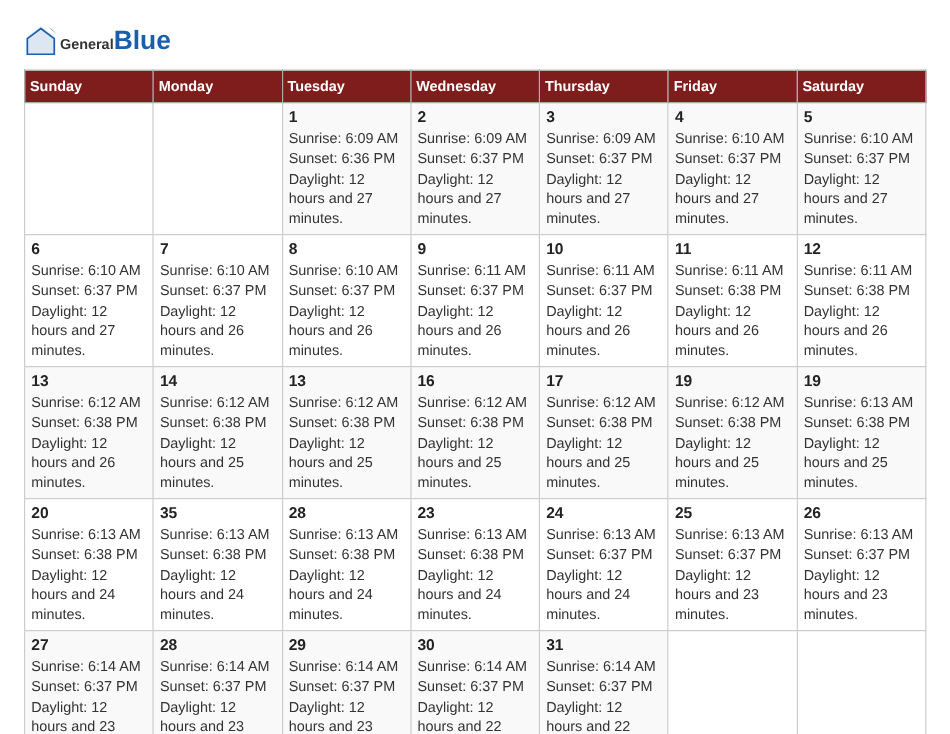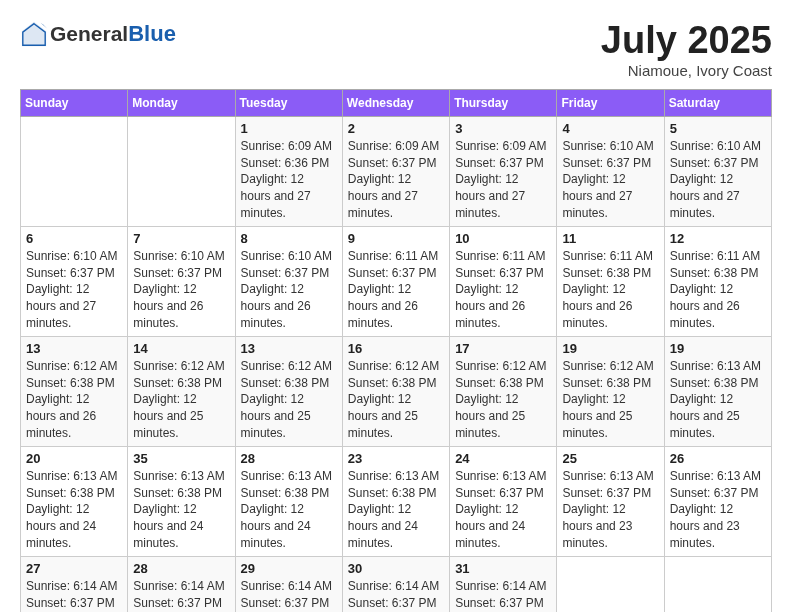--- a/index.html
+++ b/index.html
@@ -14,21 +14,21 @@
       display: flex;
       justify-content: space-between;
       align-items: flex-start;
       margin-bottom: 10px;
     }
     .logo {
       display: flex;
       align-items: center;
     }
     .logo-text-general {
-      font-size: 21px;
+      font-size: 12px;
       font-weight: bold;
       color: #333;
     }
     .logo-text-blue {
       font-size: 22px;
       font-weight: bold;
       color: #1a5fae;
     }
     .logo-icon {
       width: 28px;
@@ -47,21 +47,21 @@
     .subtitle {
       font-size: 15px;
       color: #444;
     }
     table {
       width: 100%;
       border-collapse: collapse;
       table-layout: fixed;
     }
     thead tr th {
-      background-color: #8b5cf6;
+      background-color: #7f1d1d;
       color: #fff;
       font-size: 12px;
       font-weight: bold;
       padding: 6px 4px;
       text-align: left;
       border: 1px solid #aaa;
     }
     tbody tr td {
       border: 1px solid #ccc;
       vertical-align: top;
@@ -97,24 +97,20 @@
   <div class="logo">
     <svg class="logo-icon" viewBox="0 0 30 30" xmlns="http://www.w3.org/2000/svg">
       <polygon points="15,2 28,12 28,28 2,28 2,12" fill="#1a5fae" opacity="0.15"></polygon>
       <polygon points="15,4 27,13 27,27 3,27 3,13" fill="none" stroke="#1a5fae" stroke-width="1.5"></polygon>
       <polygon points="22,3 29,9 25,5" fill="#1a5fae"></polygon>
     </svg>
     <div>
       <span class="logo-text-general">General</span><span class="logo-text-blue">Blue</span>
     </div>
   </div>
-  <div class="title-block">
-    <div class="month-title">July 2025</div>
-    <div class="subtitle">Niamoue, Ivory Coast</div>
-  </div>
 </div>
 
 <table>
   <thead>
     <tr>
     <th>Sunday</th>
         <th>Monday</th>
         <th>Tuesday</th>
         <th>Wednesday</th>
         <th>Thursday</th>

